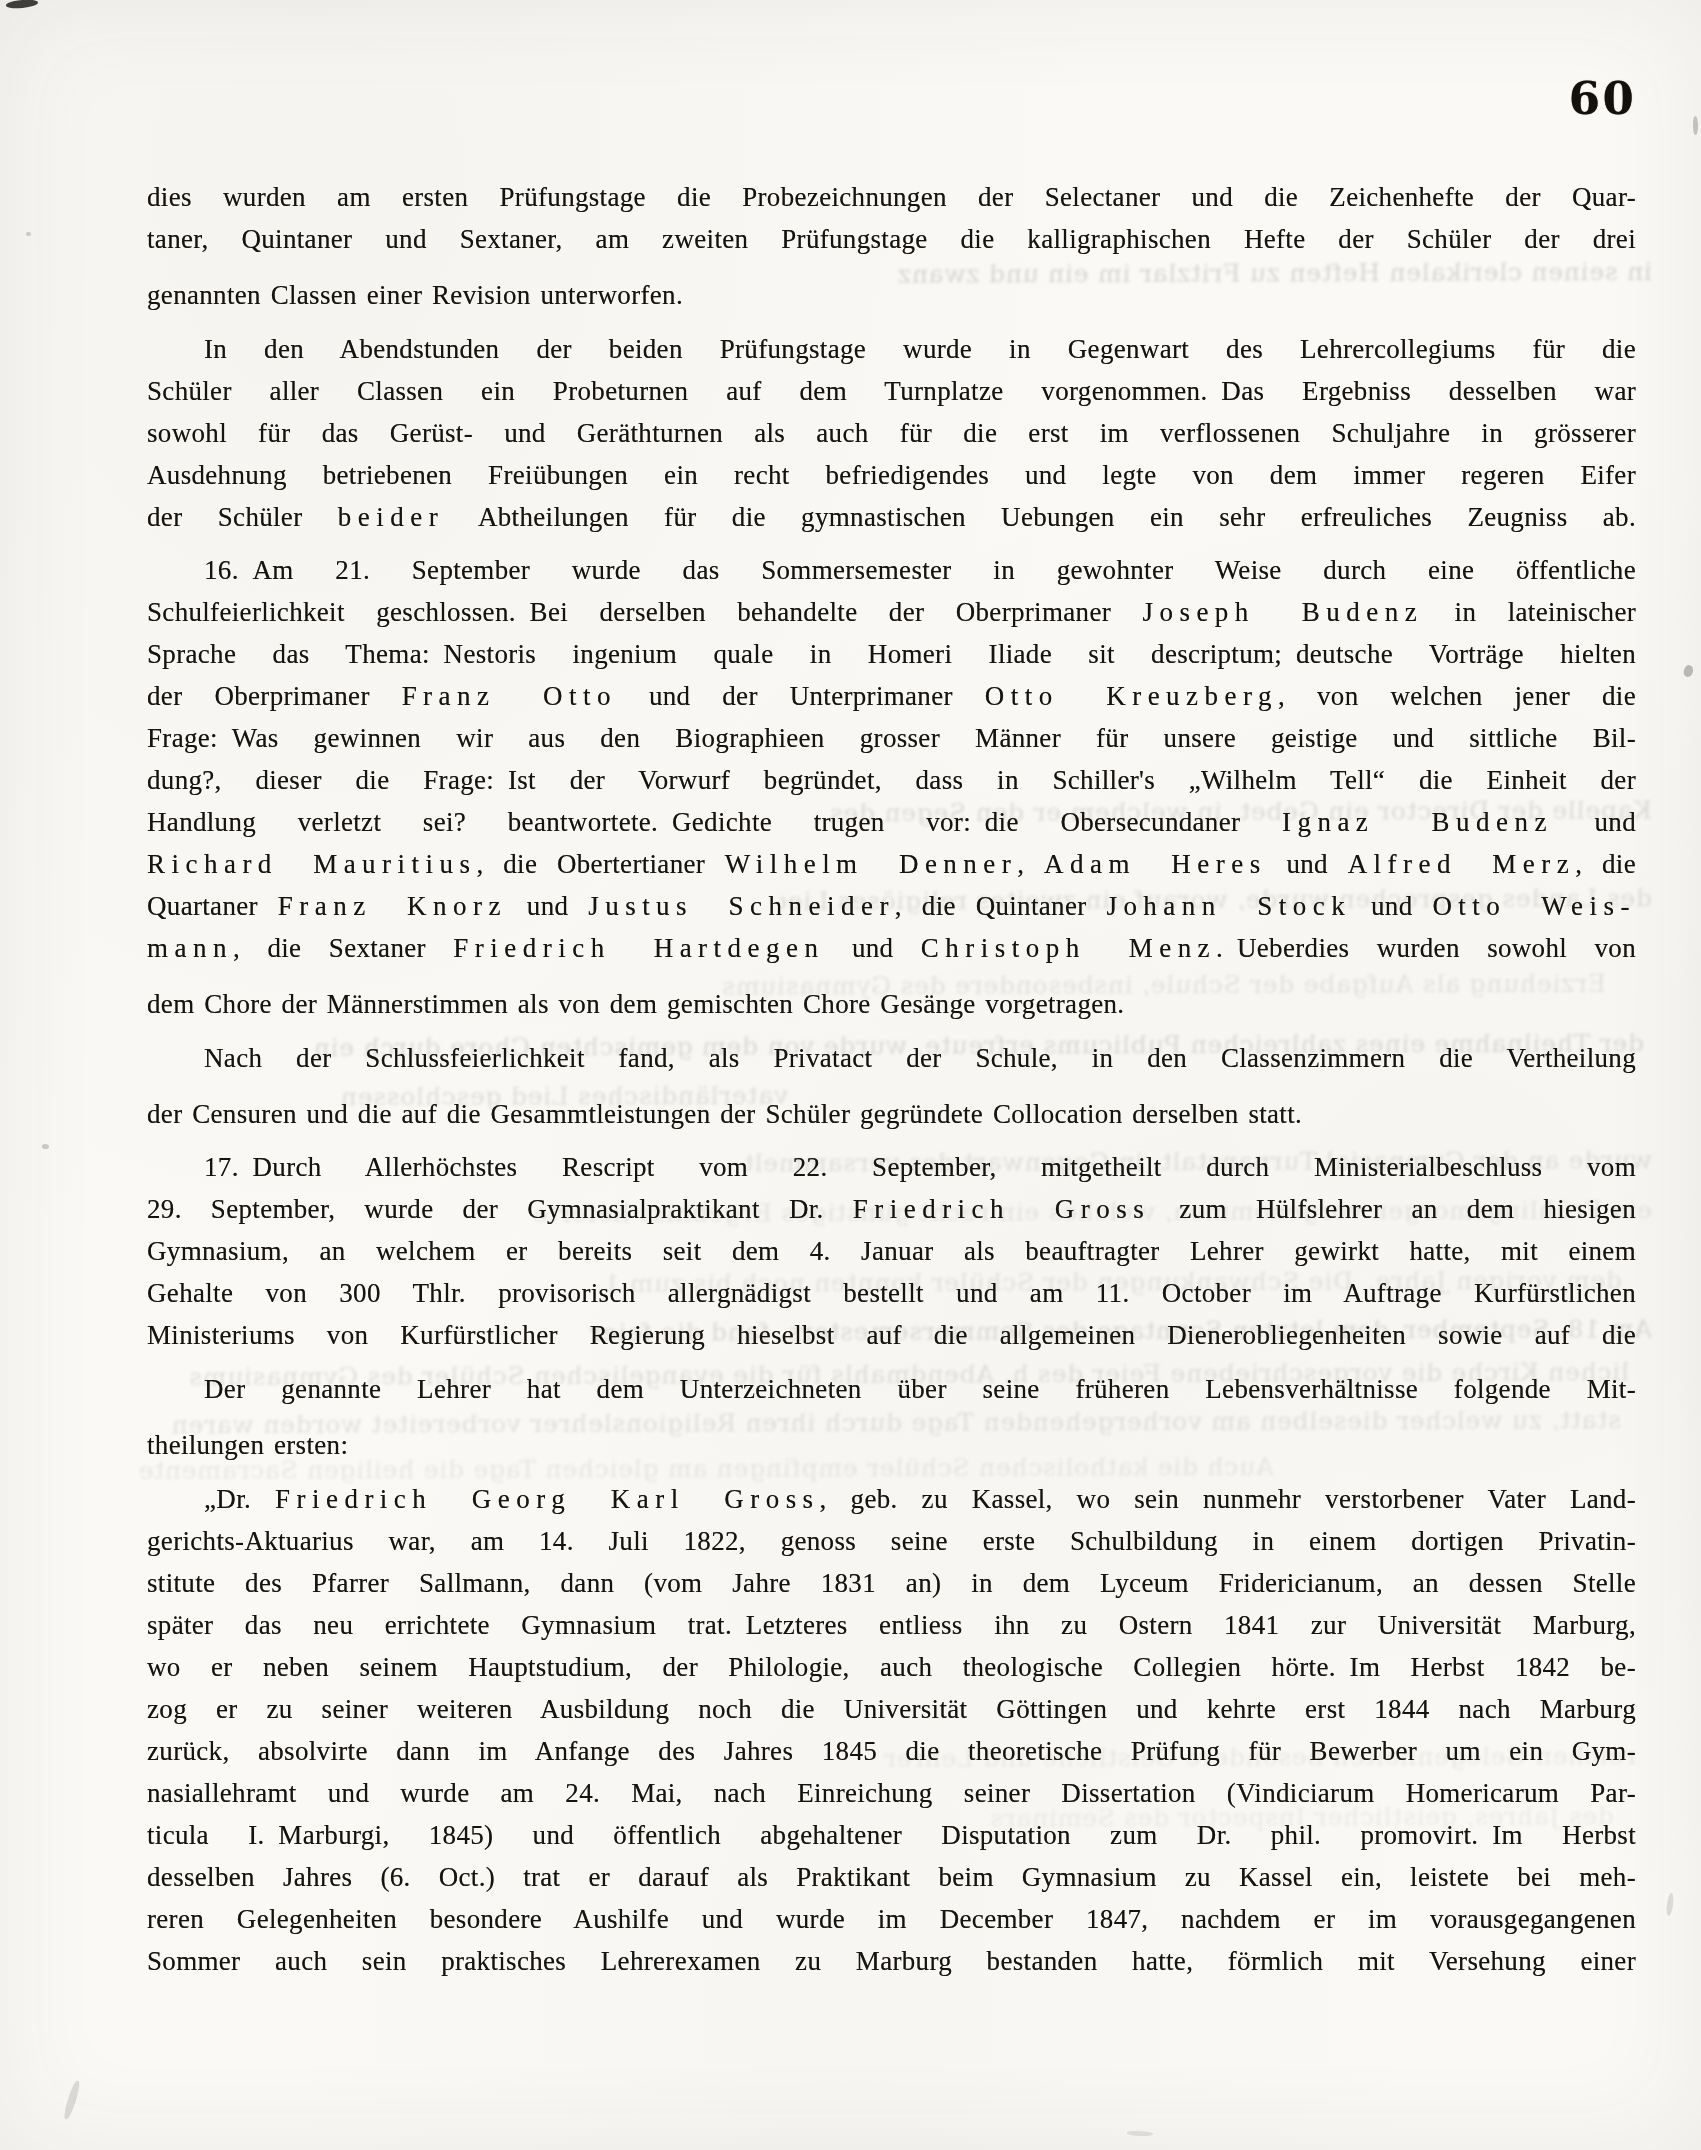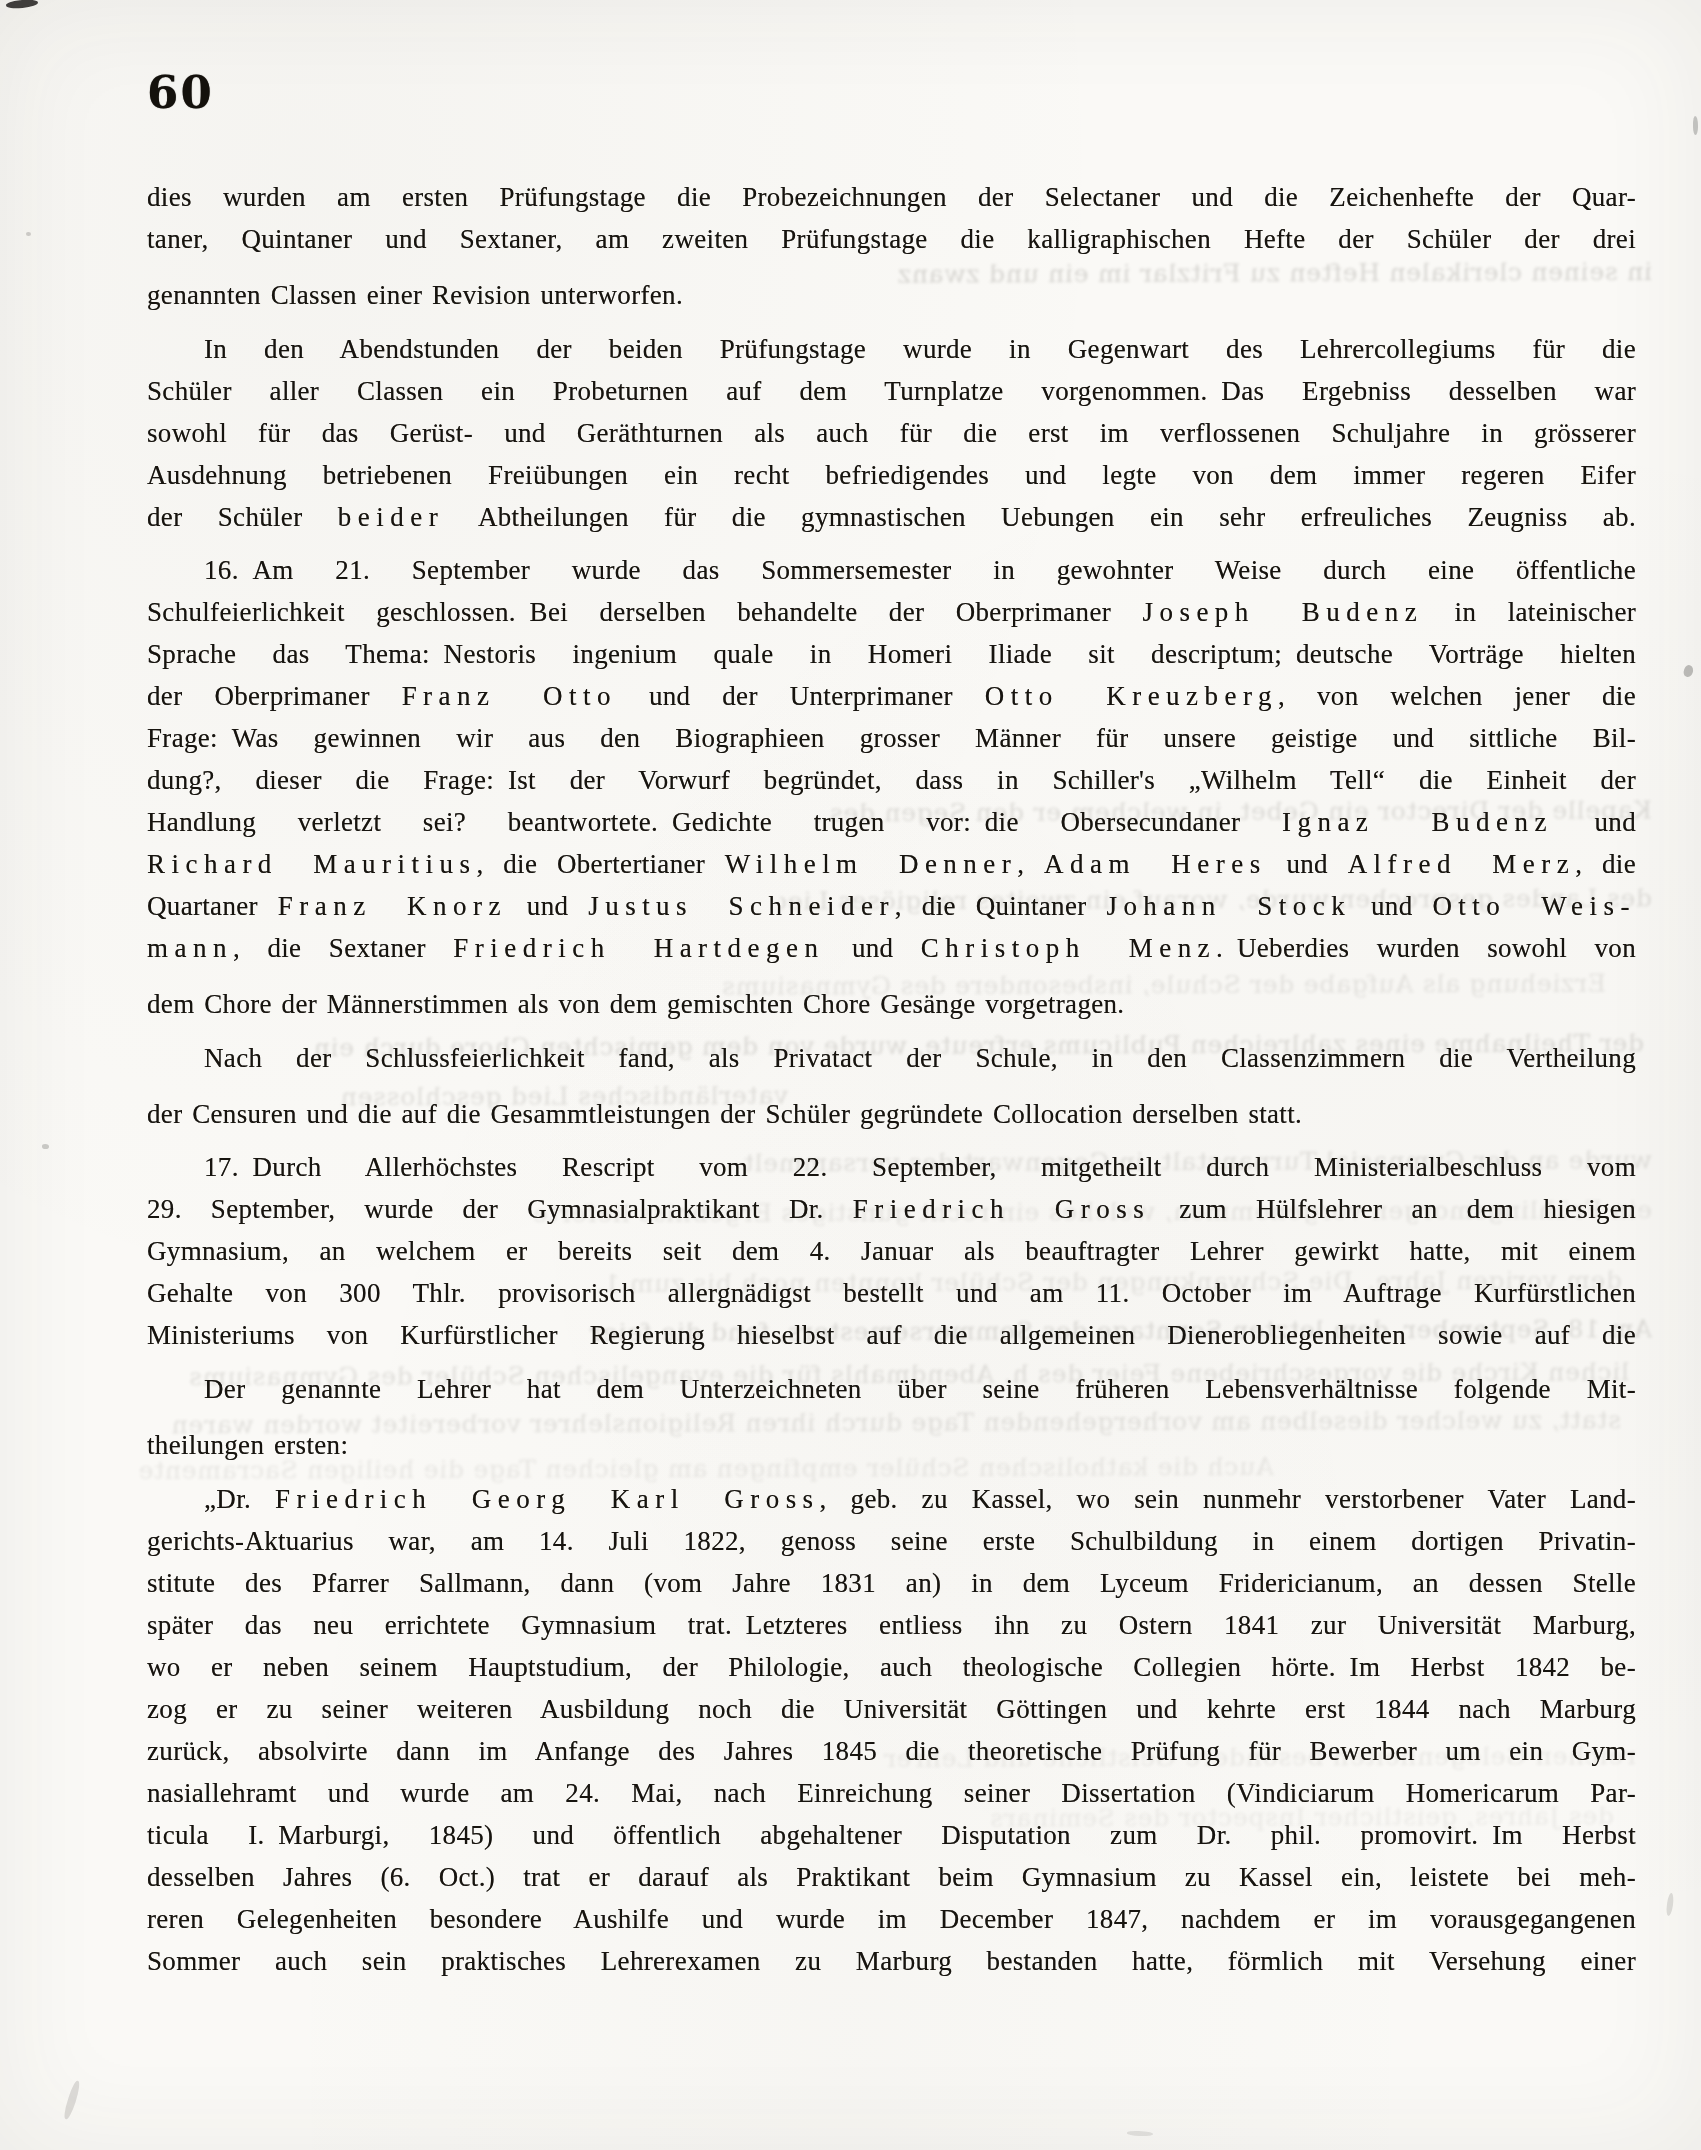--- a/index.html
+++ b/index.html
@@ -15,22 +15,22 @@
     background:
       radial-gradient(ellipse at 18% 8%, rgba(90,85,70,0.03), transparent 42%),
       radial-gradient(ellipse at 85% 55%, rgba(90,85,70,0.025), transparent 48%),
       radial-gradient(ellipse at 50% 95%, rgba(90,85,70,0.02), transparent 50%),
       #faf9f6;
     box-shadow:inset 0 0 108px rgba(60,55,45,0.07);
     color:#17140f;
   }
   .page-number{
     position:absolute;
-    top:66px;left:147px;right:65px;
-    text-align:left;
+    top:72px;left:147px;right:65px;
+    text-align:right;
     font-size:45px;
     font-weight:bold;
     letter-spacing:2.3px;
     color:#14110c;
     text-shadow:0 0 0.8px rgba(20,17,12,0.6);
   }
   .text-block{
     position:absolute;
     top:176px;left:147px;right:65px;
     font-size:27px;

